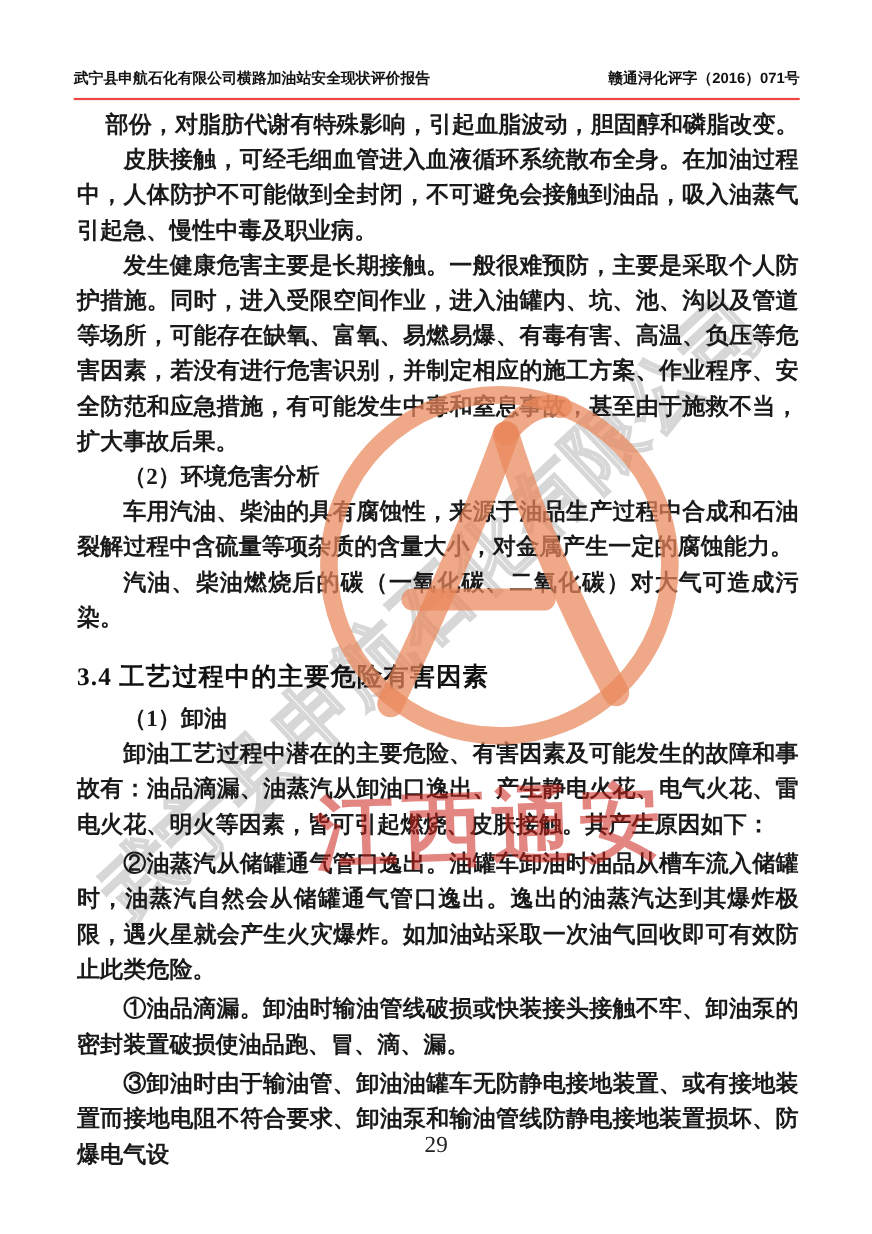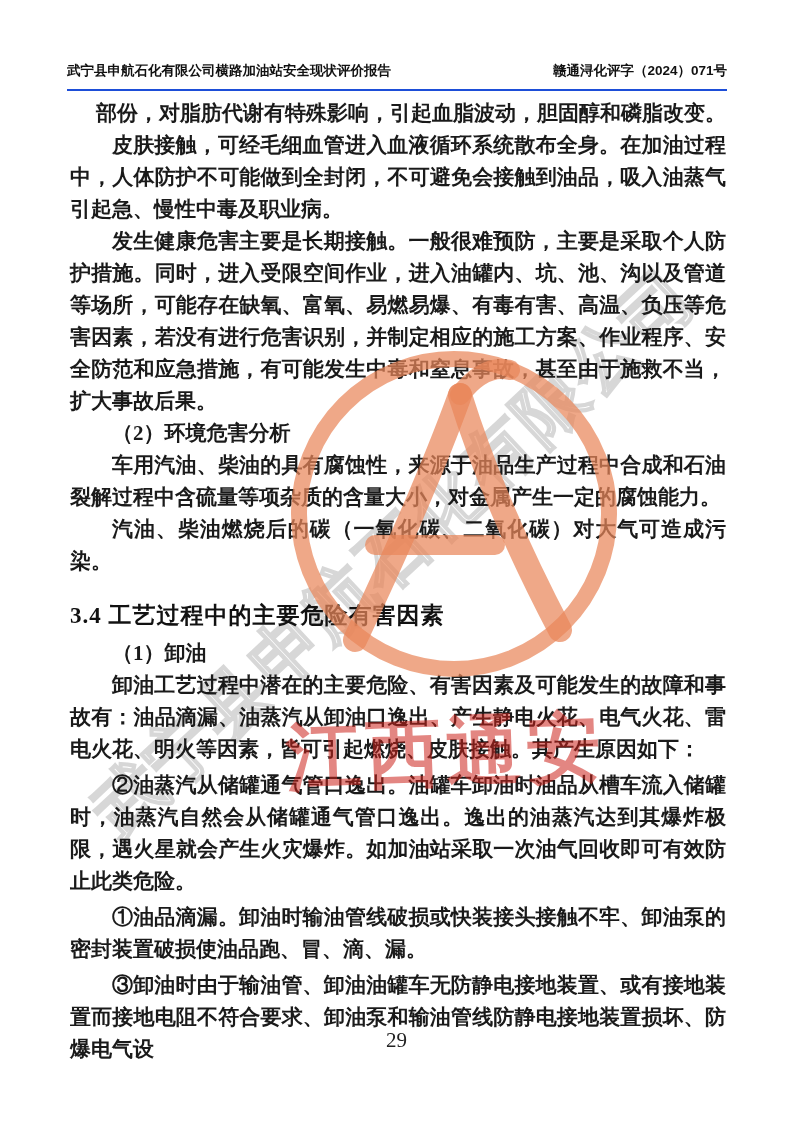--- a/index.html
+++ b/index.html
@@ -10,21 +10,21 @@
     background:#ffffff;
     overflow:hidden;
     font-family:"Liberation Serif","DejaVu Serif",serif;
   }
   
   .header{
     position:absolute;left:67px;right:66px;top:62px;
     display:flex;justify-content:space-between;align-items:flex-end;
     font-family:"Liberation Sans","DejaVu Sans",sans-serif;
     font-weight:bold;font-size:13.5px;color:#111;
-    padding-bottom:9px;border-bottom:2px solid #1d4ed8;
+    padding-bottom:9px;border-bottom:2px solid #ef4444;
     z-index:3;
   }
   
   .doc-body{
     position:absolute;left:70px;right:67px;top:97px;
     font-size:21px;line-height:32px;color:#1a1a1a;
     text-align:justify;
     z-index:2;
   }
   .doc-body p{margin:0;font-weight:bold;}
@@ -70,21 +70,21 @@
 </style>
 </head>
 <body>
 
 <div class="page">
 
   <div class="wm wm-gray">武宁县申航石化有限公司</div>
 
   <div class="header">
     <span>武宁县申航石化有限公司横路加油站安全现状评价报告</span>
-    <span>赣通浔化评字（2024）071号</span>
+    <span>赣通浔化评字（2016）071号</span>
   </div>
 
   <div class="doc-body">
     <p class="cont">部份，对脂肪代谢有特殊影响，引起血脂波动，胆固醇和磷脂改变。</p>
     <p class="ind">皮肤接触，可经毛细血管进入血液循环系统散布全身。在加油过程中，人体防护不可能做到全封闭，不可避免会接触到油品，吸入油蒸气引起急、慢性中毒及职业病。</p>
     <p class="ind">发生健康危害主要是长期接触。一般很难预防，主要是采取个人防护措施。同时，进入受限空间作业，进入油罐内、坑、池、沟以及管道等场所，可能存在缺氧、富氧、易燃易爆、有毒有害、高温、负压等危害因素，若没有进行危害识别，并制定相应的施工方案、作业程序、安全防范和应急措施，有可能发生中毒和窒息事故，甚至由于施救不当，扩大事故后果。</p>
     <p class="ind">（2）环境危害分析</p>
     <p class="ind">车用汽油、柴油的具有腐蚀性，来源于油品生产过程中合成和石油裂解过程中含硫量等项杂质的含量大小，对金属产生一定的腐蚀能力。</p>
     <p class="ind">汽油、柴油燃烧后的碳（一氧化碳、二氧化碳）对大气可造成污染。</p>
 

